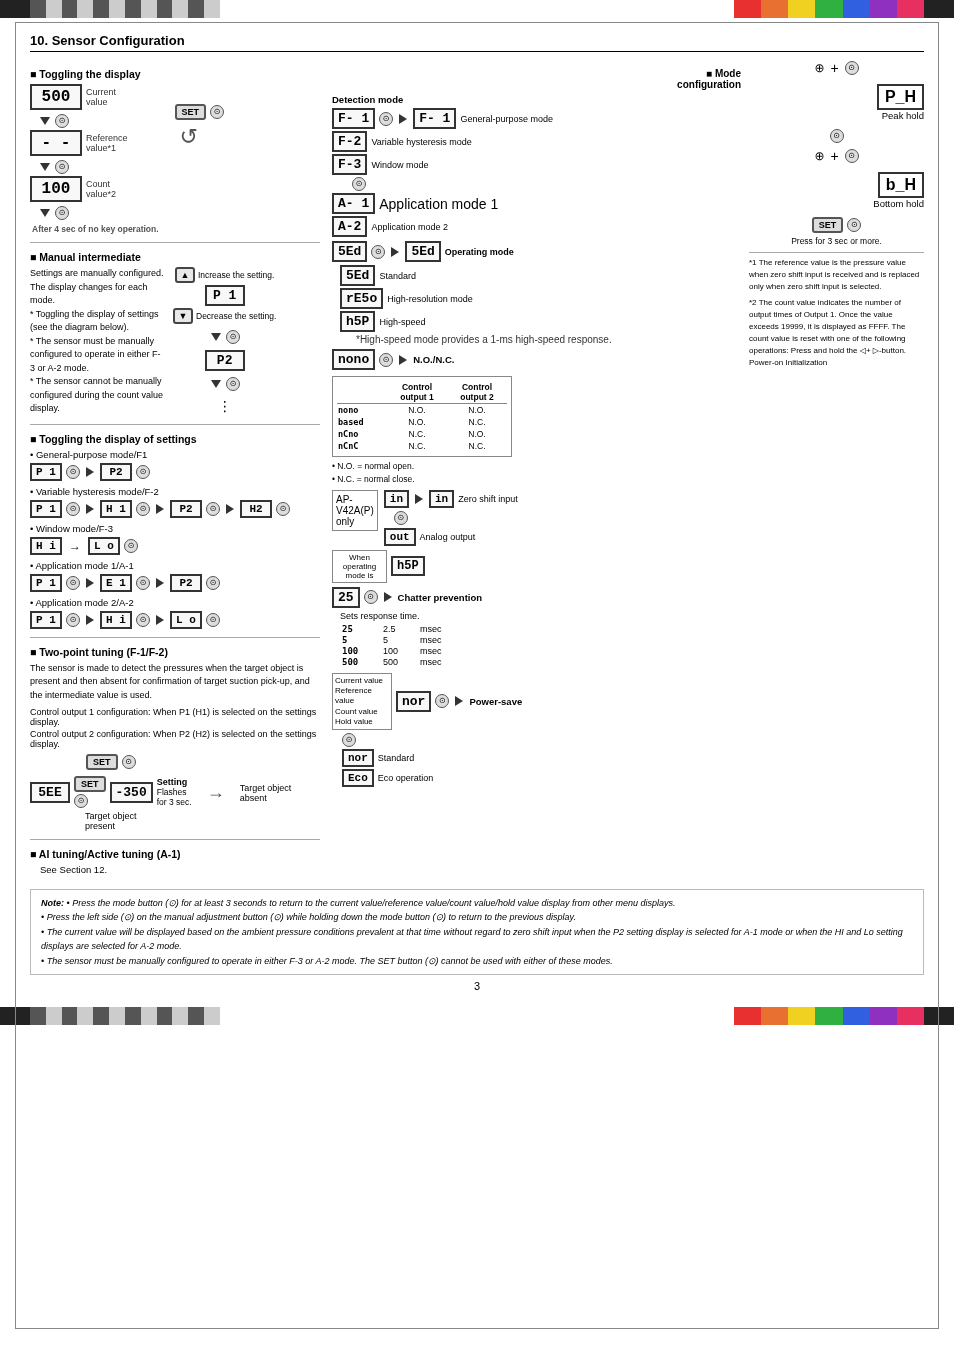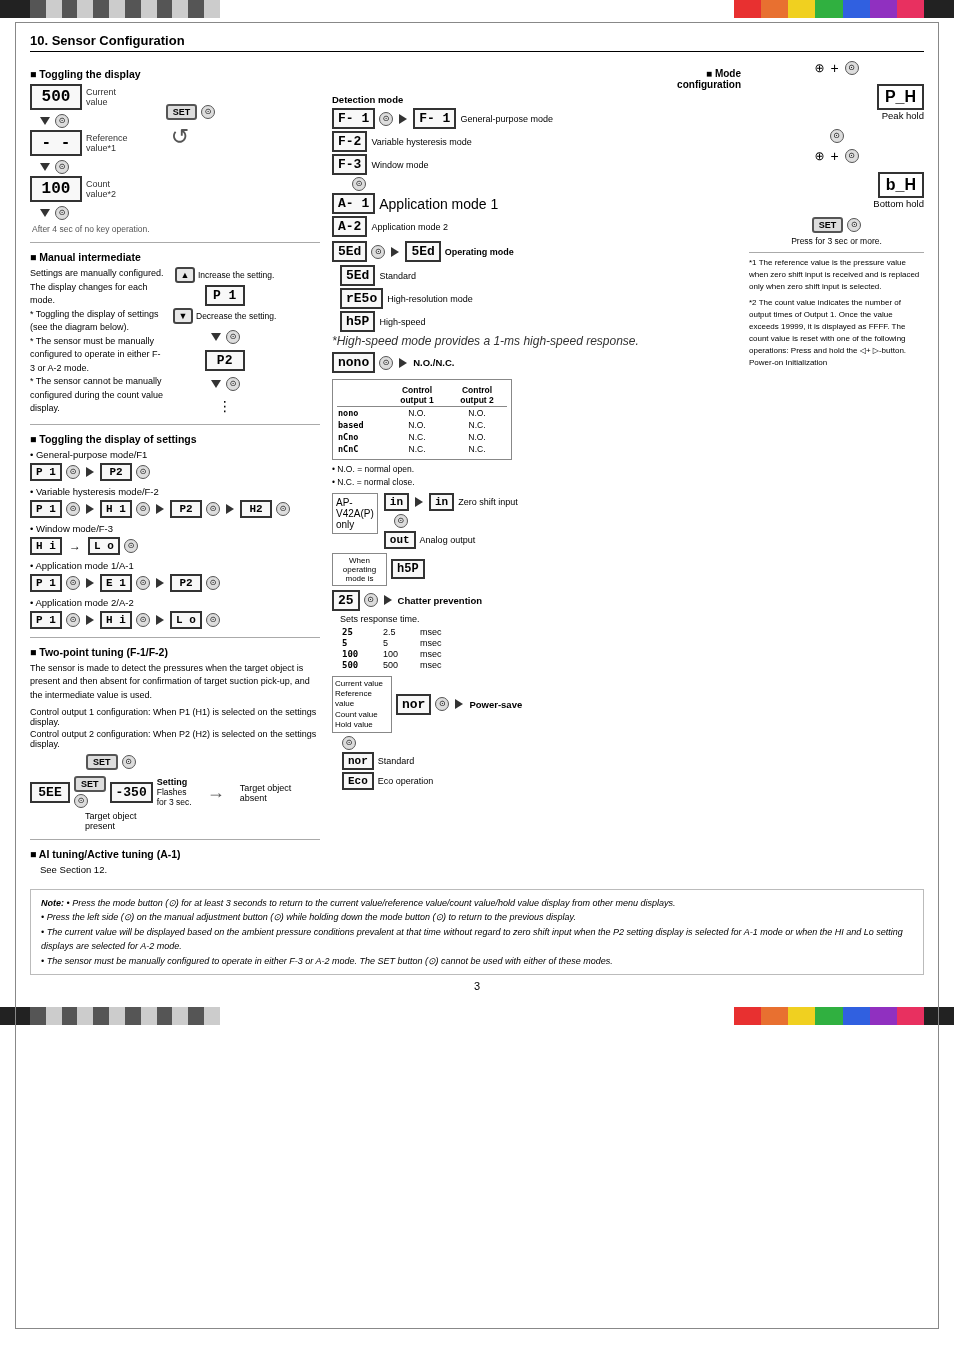--- a/index.html
+++ b/index.html
@@ -351,21 +351,21 @@
             </div>
 
             <div class="flow-row">
               <span class="display-box-large">100</span>
               <span class="flow-label">Count<br>value*2</span>
             </div>
             <div style="display:flex; align-items:center; gap:3px; margin-left:8px; margin-bottom:2px;">
               <div class="arrow-down"></div>
               <span class="circle-btn">⊙</span>
             </div>
-            <div style="font-size:8.5px; color:#555; margin-left:2px;">After 4 sec of no key operation.</div>
+            <div style="font-size:8.5px; color:#555; margin-left:2px;font-weight:bold;">After 4 sec of no key operation.</div>
           </div>
 
           <div style="margin-left:10px; margin-top:20px;">
             <div style="font-size:9px; margin-bottom:4px; display:flex; align-items:center; gap:4px;">
               <span class="set-btn">SET</span>
               <span class="circle-btn">⊙</span>
             </div>
 
             <div style="font-size:22px; color:#555; margin-left:5px;">↺</div>
           </div>
@@ -596,21 +596,21 @@
               <span style="font-size:9px;">Standard</span>
             </div>
             <div style="display:flex; align-items:center; gap:4px; margin-bottom:2px; margin-left:8px;">
               <span class="mode-code-box">rE5o</span>
               <span style="font-size:9px;">High-resolution mode</span>
             </div>
             <div style="display:flex; align-items:center; gap:4px; margin-bottom:2px; margin-left:8px;">
               <span class="mode-code-box">h5P</span>
               <span style="font-size:9px;">High-speed</span>
             </div>
-            <div style="font-size:12px; color:#333; margin-left:0;font-style:italic;">*High-speed mode provides a 1-ms high-speed response.</div>
+            <div style="font-size:10px; color:#333; margin-left:24px;">*High-speed mode provides a 1-ms high-speed response.</div>
           </div>
 
           <div style="margin-bottom:4px;">
             <div style="display:flex; align-items:center; gap:4px; margin-bottom:3px;">
               <span class="mode-code-box">nono</span>
               <span class="circle-btn">⊙</span>
               <div class="arrow-right"></div>
               <span style="font-size:9.5px; font-weight:bold;">N.O./N.C.</span>
             </div>
 

